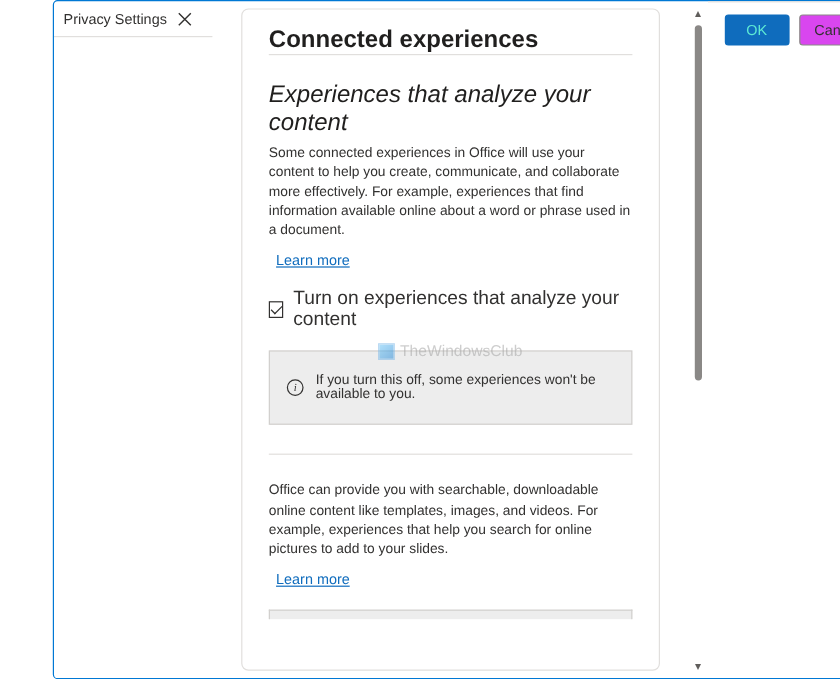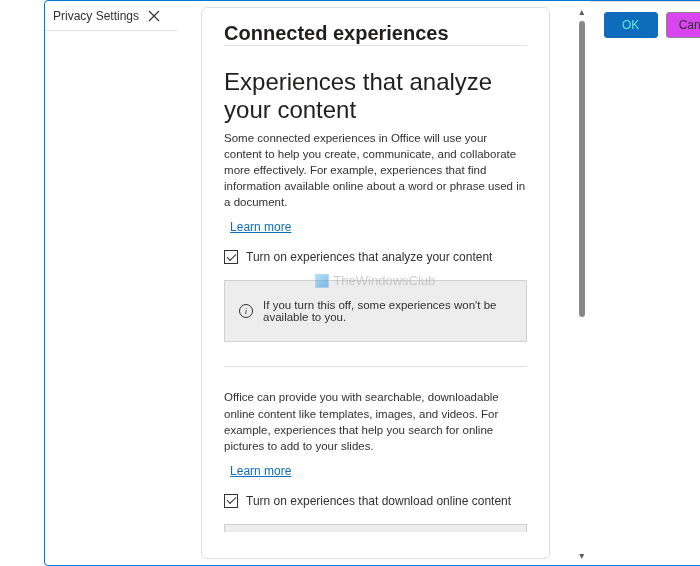--- a/index.html
+++ b/index.html
@@ -94,24 +94,25 @@
   }
   h1.main-heading {
     font-size: 20px;
     font-weight: 600;
     color: #201f1e;
     padding-bottom: 0;
     border-bottom: 1px solid #e1dfdd;
     margin-bottom: 22px;
   }
   h2.section-heading {
-    font-size: 24px;
+    font-size: 20px;
     font-weight: 400;
     color: #201f1e;
     margin-bottom: 6px;
+    font-style: italic;
   }
   .section-desc {
     font-size: 11.5px;
     color: #323130;
     line-height: 1.4;
     margin-bottom: 10px;
   }
   .learn-more {
     display: inline-block;
     color: #0f6cbd;
@@ -137,21 +138,21 @@
   }
   .checkbox.checked::after {
     content: "";
     width: 4px;
     height: 8px;
     border: solid #323130;
     border-width: 0 1.6px 1.6px 0;
     transform: rotate(45deg) translate(-1px, -1px);
   }
   .checkbox-label {
-    font-size: 12px;
+    font-size: 16px;
     color: #323130;
   }
   .info-box {
     background: #ededed;
     border: 1px solid #d2d0ce;
     padding: 18px 14px;
     display: flex;
     align-items: center;
     gap: 10px;
     margin-bottom: 24px;
@@ -274,24 +275,20 @@
           <span class="info-icon">i</span>
           <span class="info-text">If you turn this off, some experiences won't be available to you.</span>
         </div>
 
         <hr class="divider">
 
         
         <p class="section-desc">Office can provide you with searchable, downloadable online content like templates, images, and videos. For example, experiences that help you search for online pictures to add to your slides.</p>
         <a class="learn-more">Learn more</a>
 
-        <div class="checkbox-row">
-          <div class="checkbox checked"></div>
-          <span class="checkbox-label">Turn on experiences that download online content</span>
-        </div>
 
         <div class="partial-info-top"></div>
 
       </div>
     </div>
 
     <div class="scrollbar-track">
       <div class="scrollbar-arrow">▴</div>
       <div class="scrollbar-rail">
         <div class="scrollbar-thumb"></div>

